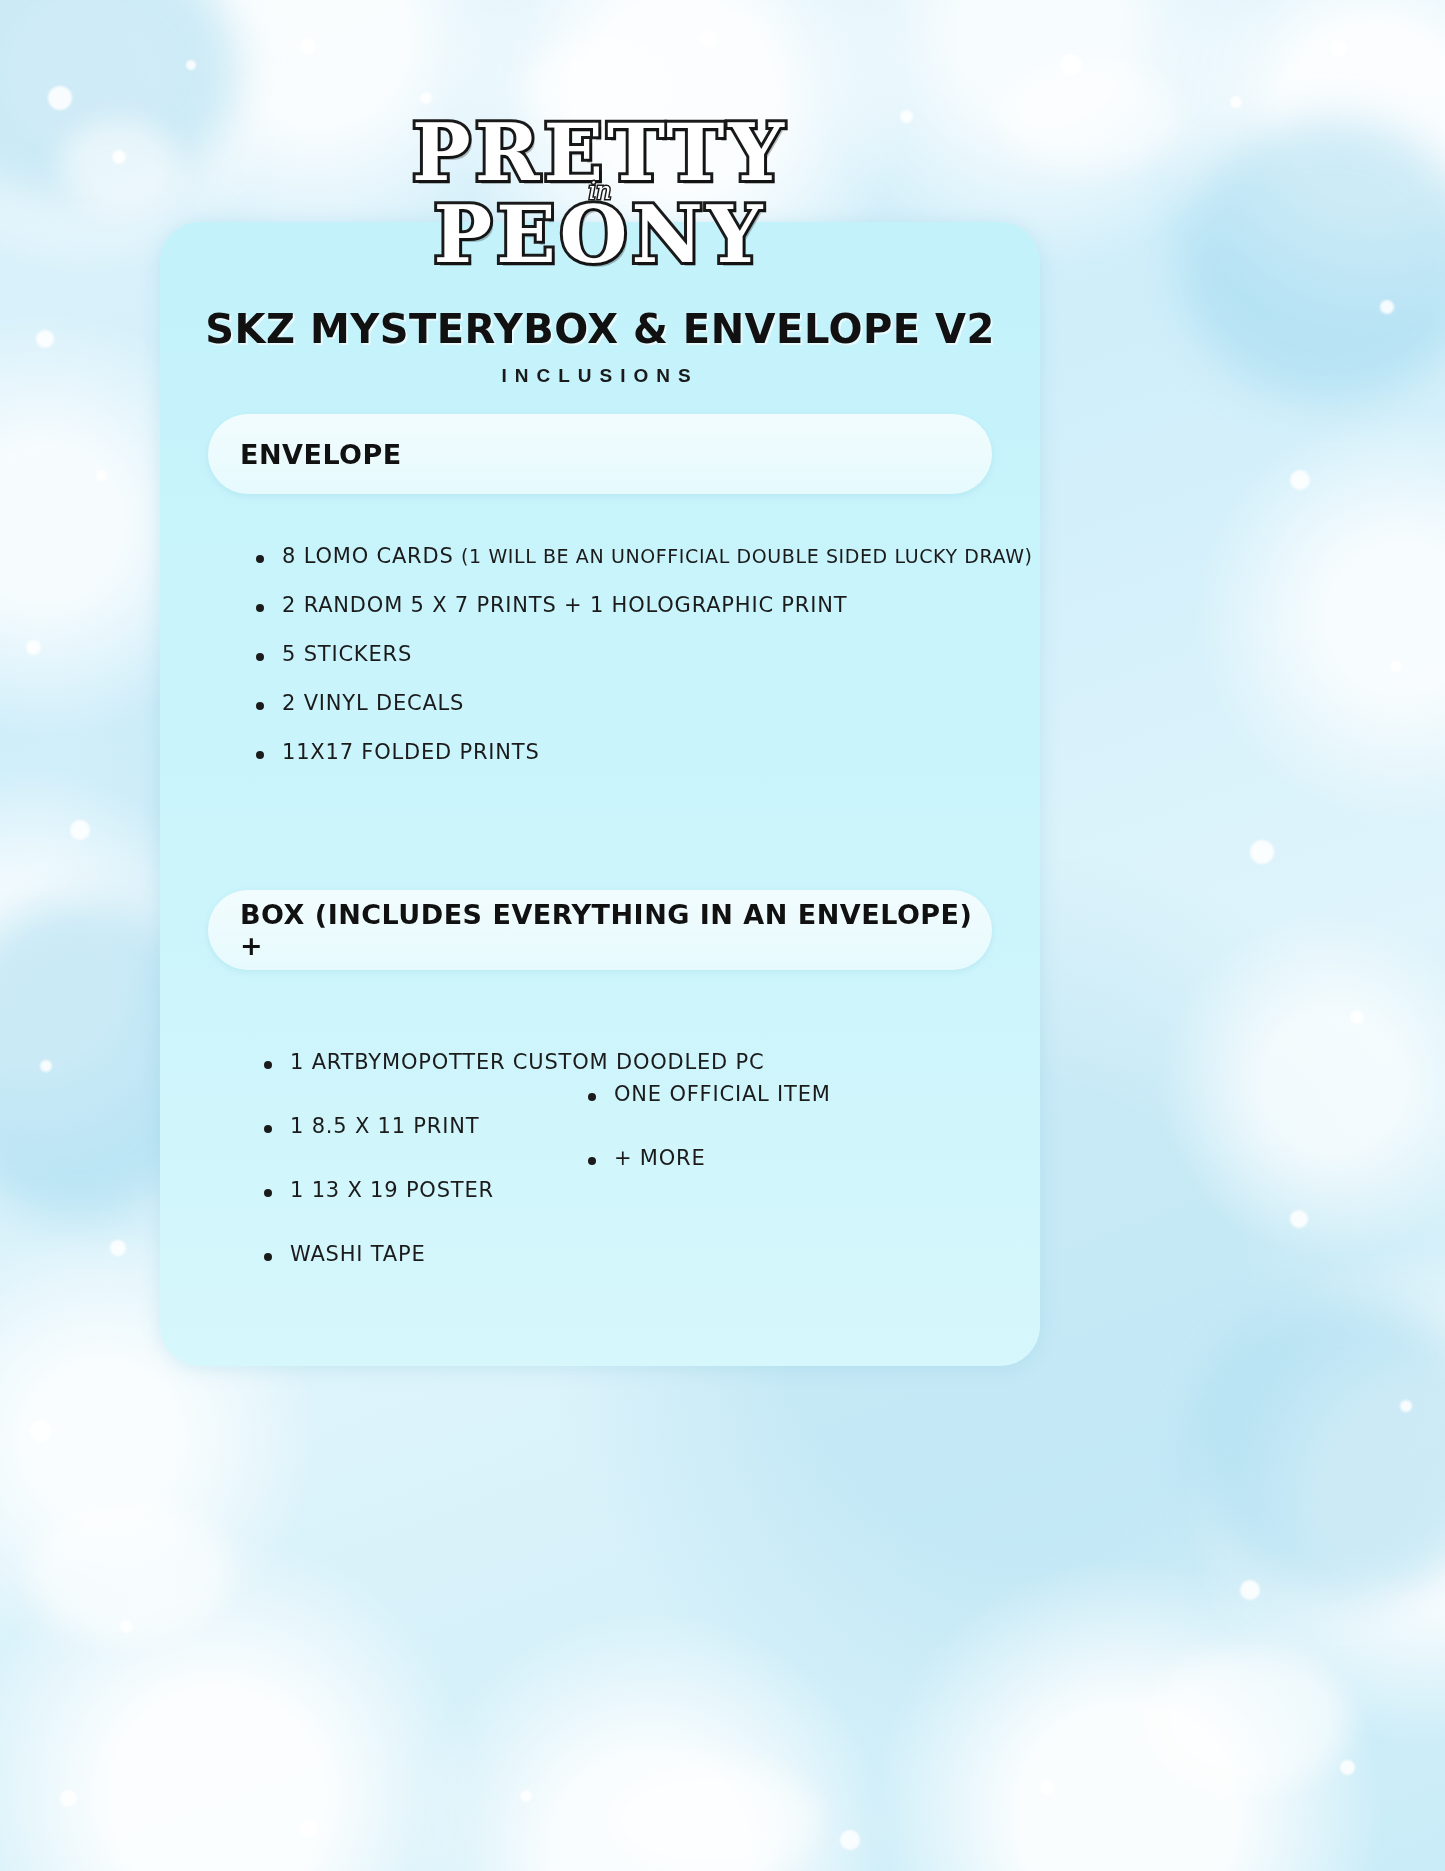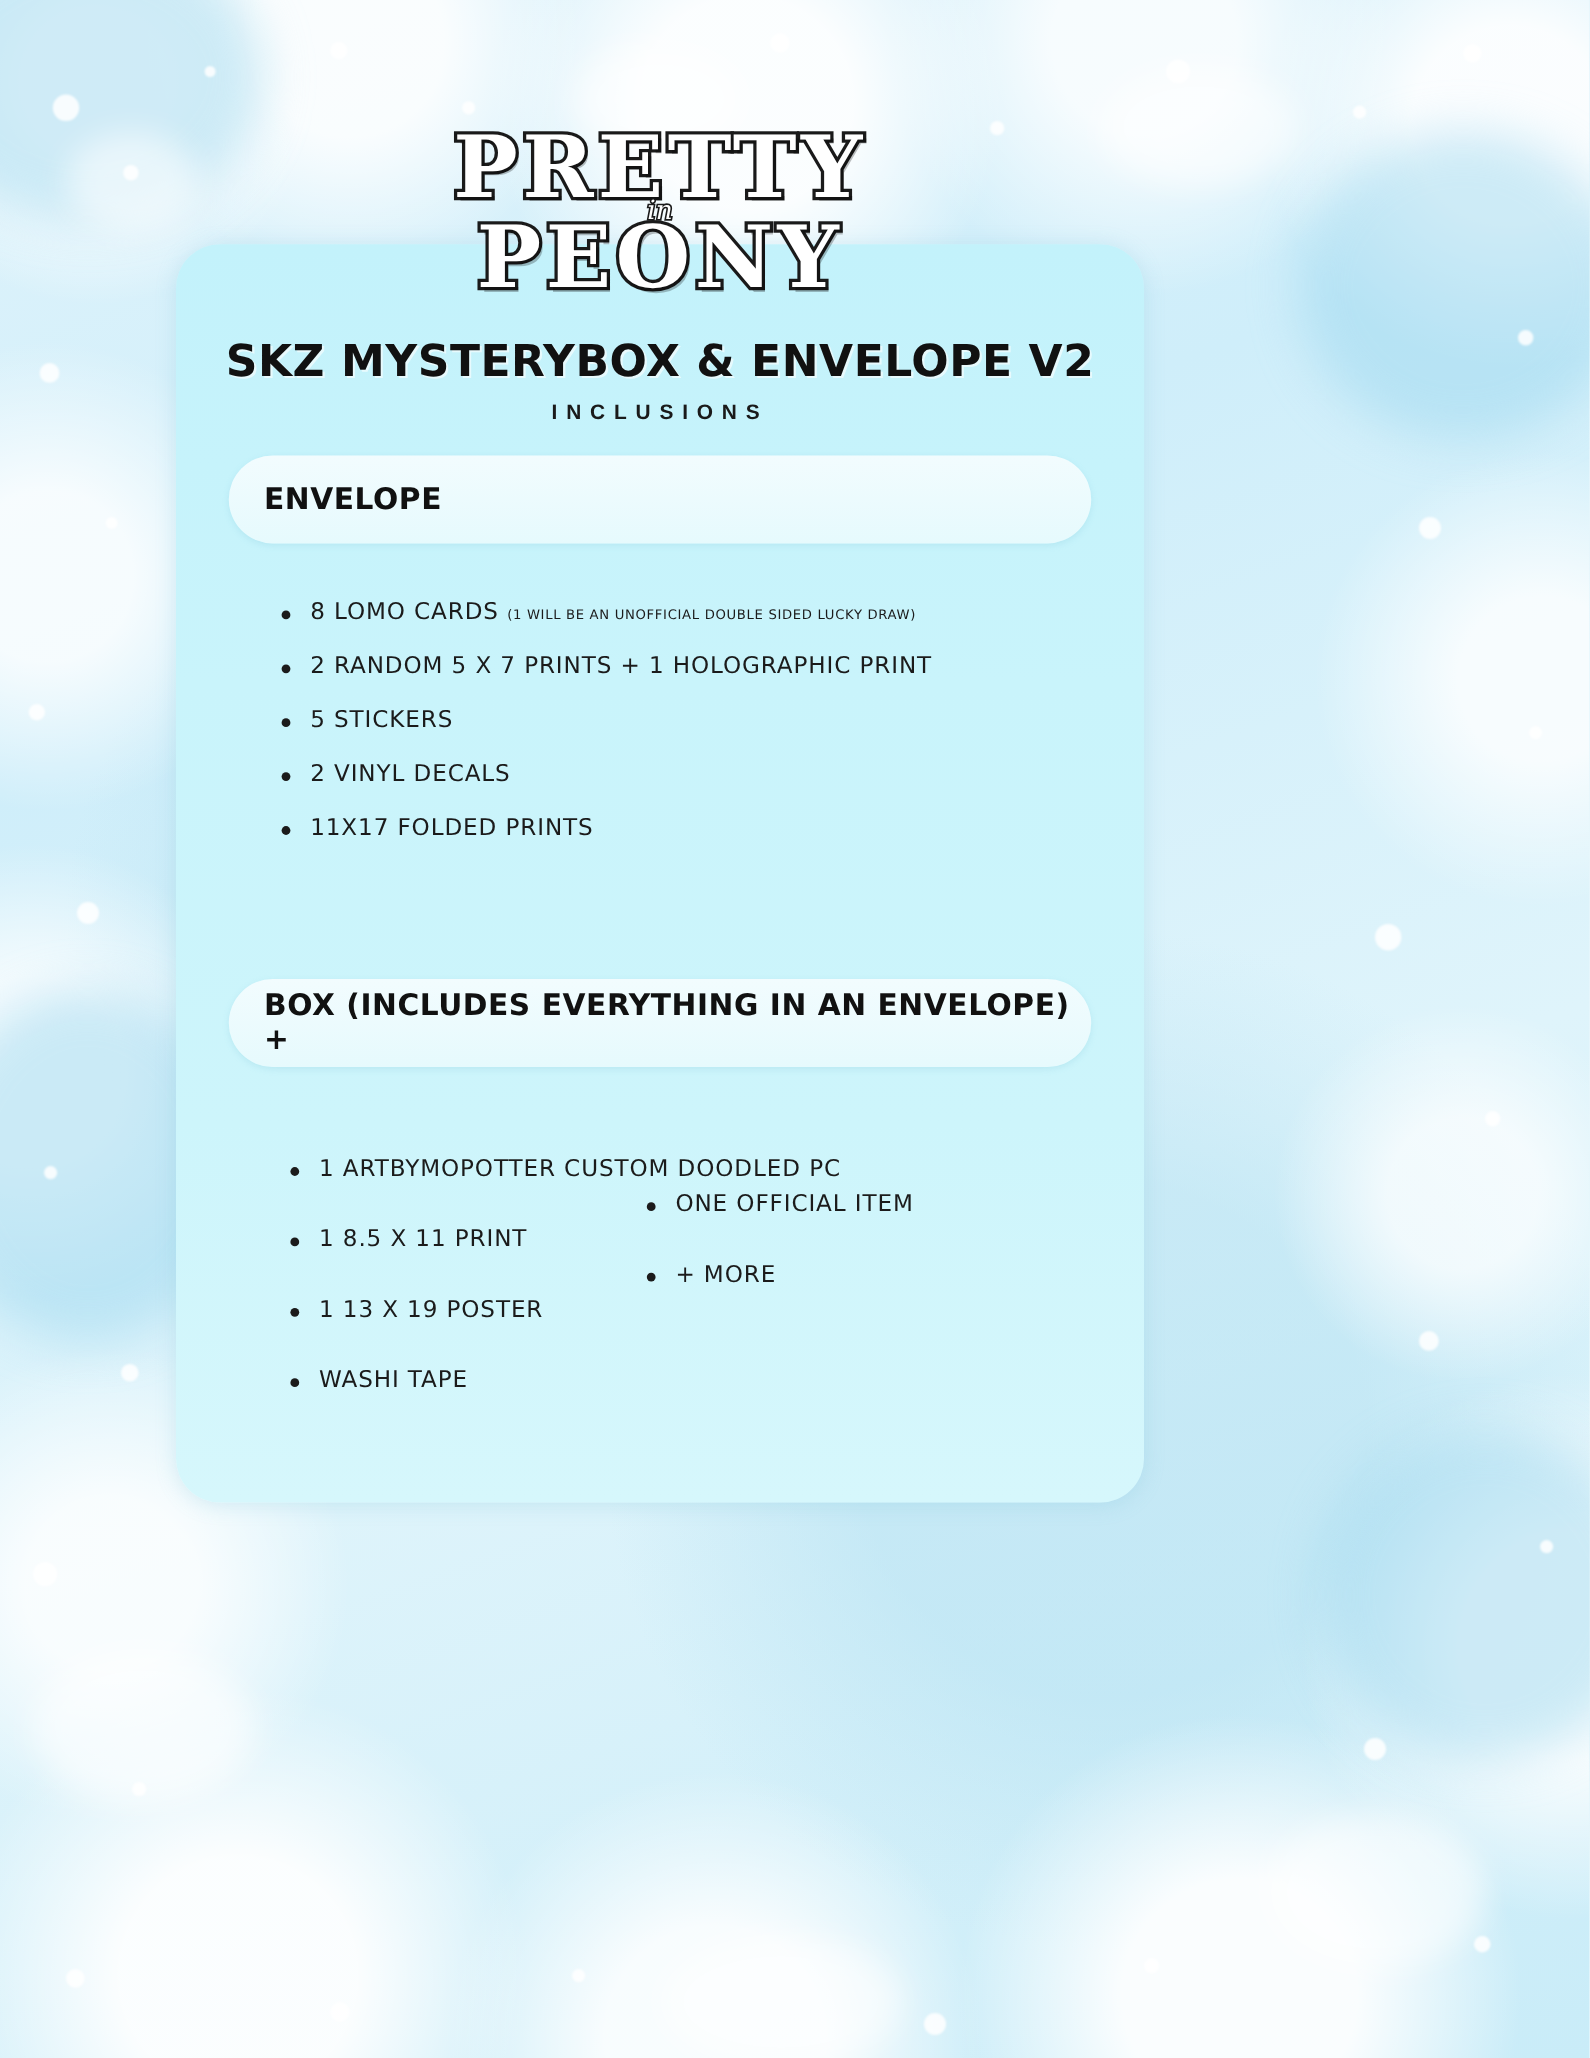--- a/index.html
+++ b/index.html
@@ -170,21 +170,21 @@
     content: "";
     position: absolute;
     left: 8px;
     top: 11px;
     width: 8px;
     height: 8px;
     border-radius: 50%;
     background: #1b1b1b;
   }
   .sub {
-    font-size: 12px;
+    font-size: 19px;
     letter-spacing: 0.6px;
   }
 
   #env-list { left: 88px; top: 322px; }
 
   #box-list-a { left: 96px; top: 800px; }
   #box-list-a li { margin-bottom: 40px; margin-top: 28px; }
   #box-list-b { left: 420px; top: 860px; }
   #box-list-b li { margin-bottom: 40px; }
 </style>

